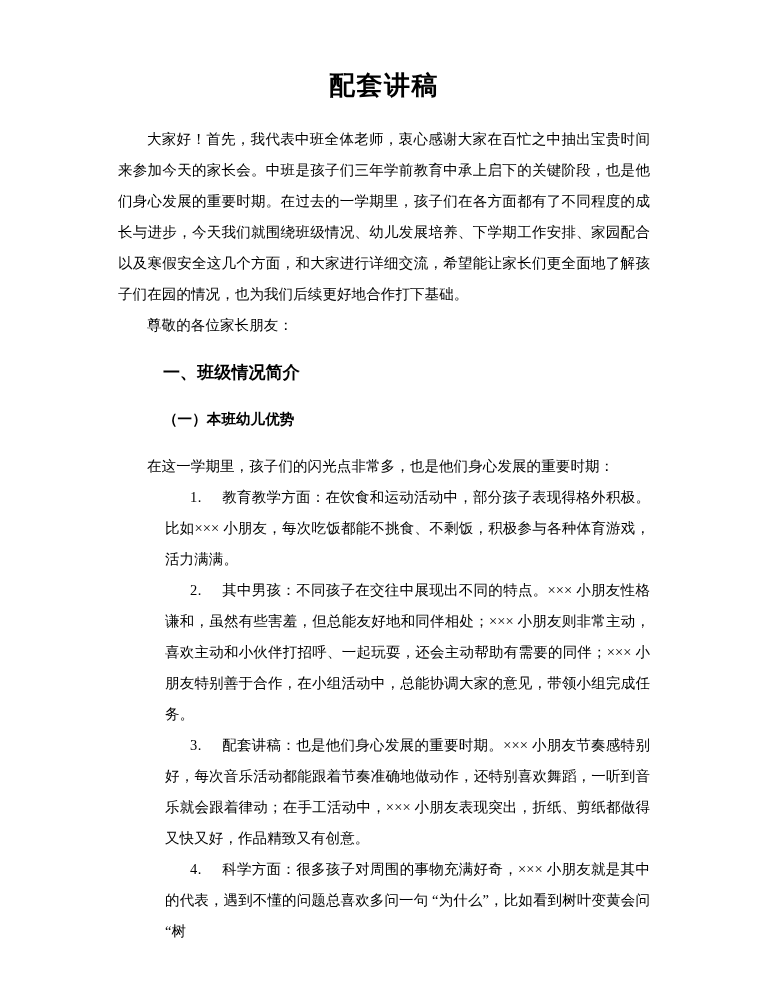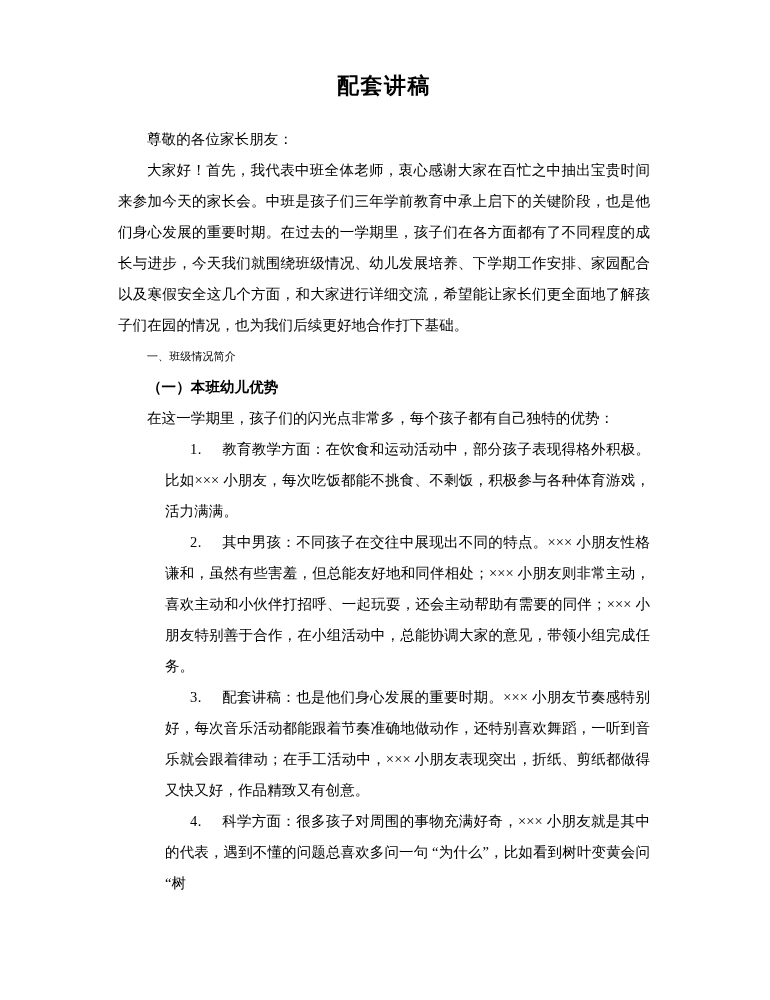--- a/index.html
+++ b/index.html
@@ -21,49 +21,49 @@
     overflow: hidden;
     box-sizing: border-box;
   }
   .page-body {
     position: absolute;
     left: 118px;
     top: 70px;
     width: 532px;
   }
   .doc-title {
-    font-size: 22px;
+    font-size: 26px;
     font-weight: bold;
     text-align: center;
     letter-spacing: 1.5px;
     line-height: 32px;
     margin: 0 0 22px 0;
     font-family: "Liberation Serif", "DejaVu Serif", serif;
   }
   .para {
     font-size: 14.5px;
     line-height: 31px;
     margin: 0;
     text-align: justify;
     text-justify: inter-ideograph;
     text-indent: 29px;
     letter-spacing: 0.1px;
   }
   .heading {
-    font-size: 11px;
+    font-size: 17px;
     line-height: 31px;
-    margin: 0;
-    font-weight: normal;
+    margin: 16px;
+    font-weight: bold;
     text-indent: 29px;
     letter-spacing: 0.1px;
   }
   .subheading {
     font-size: 14.5px;
     line-height: 31px;
-    margin: 0;
+    margin: 16px;
     font-weight: bold;
     text-indent: 29px;
     letter-spacing: 0.1px;
   }
   .list {
     margin: 0;
     padding: 0;
     list-style: none;
   }
   .list-item {
@@ -95,30 +95,30 @@
   }
 </style>
 </head>
 <body>
 
 <div class="page">
   <div class="page-body">
 
     <h1 class="doc-title">配套讲稿</h1>
 
+    <p class="para">大家好！首先，我代表中班全体老师，衷心感谢大家在百忙之中抽出宝贵时间来参加今天的家长会。中班是孩子们三年学前教育中承上启下的关键阶段，也是他们身心发展的重要时期。在过去的一学期里，孩子们在各方面都有了不同程度的成长与进步，今天我们就围绕班级情况、幼儿发展培养、下学期工作安排、家园配合以及寒假安全这几个方面，和大家进行详细交流，希望能让家长们更全面地了解孩子们在园的情况，也为我们后续更好地合作打下基础。</p>
+
     <p class="para">尊敬的各位家长朋友：</p>
-
-    <p class="para">大家好！首先，我代表中班全体老师，衷心感谢大家在百忙之中抽出宝贵时间来参加今天的家长会。中班是孩子们三年学前教育中承上启下的关键阶段，也是他们身心发展的重要时期。在过去的一学期里，孩子们在各方面都有了不同程度的成长与进步，今天我们就围绕班级情况、幼儿发展培养、下学期工作安排、家园配合以及寒假安全这几个方面，和大家进行详细交流，希望能让家长们更全面地了解孩子们在园的情况，也为我们后续更好地合作打下基础。</p>
 
     <h2 class="heading">一、班级情况简介</h2>
 
 
     <h3 class="subheading">（一）本班幼儿优势</h3>
 
-    <p class="para">在这一学期里，孩子们的闪光点非常多，每个孩子都有自己独特的优势：</p>
+    <p class="para">在这一学期里，孩子们的闪光点非常多，也是他们身心发展的重要时期：</p>
 
     <ol class="list">
 
       <li class="list-item">
         <span class="list-marker nm">1.</span>
         <span class="list-body-indent"></span><span class="bold-lead">教育教学方面：</span><span>在饮食和运动活动中，部分孩子表现得格外积极。比如×××  小朋友，每次吃饭都能不挑食、不剩饭，积极参与各种体育游戏，活力满满。</span>
       </li>
 
       <li class="list-item">
         <span class="list-marker nm">2.</span>

